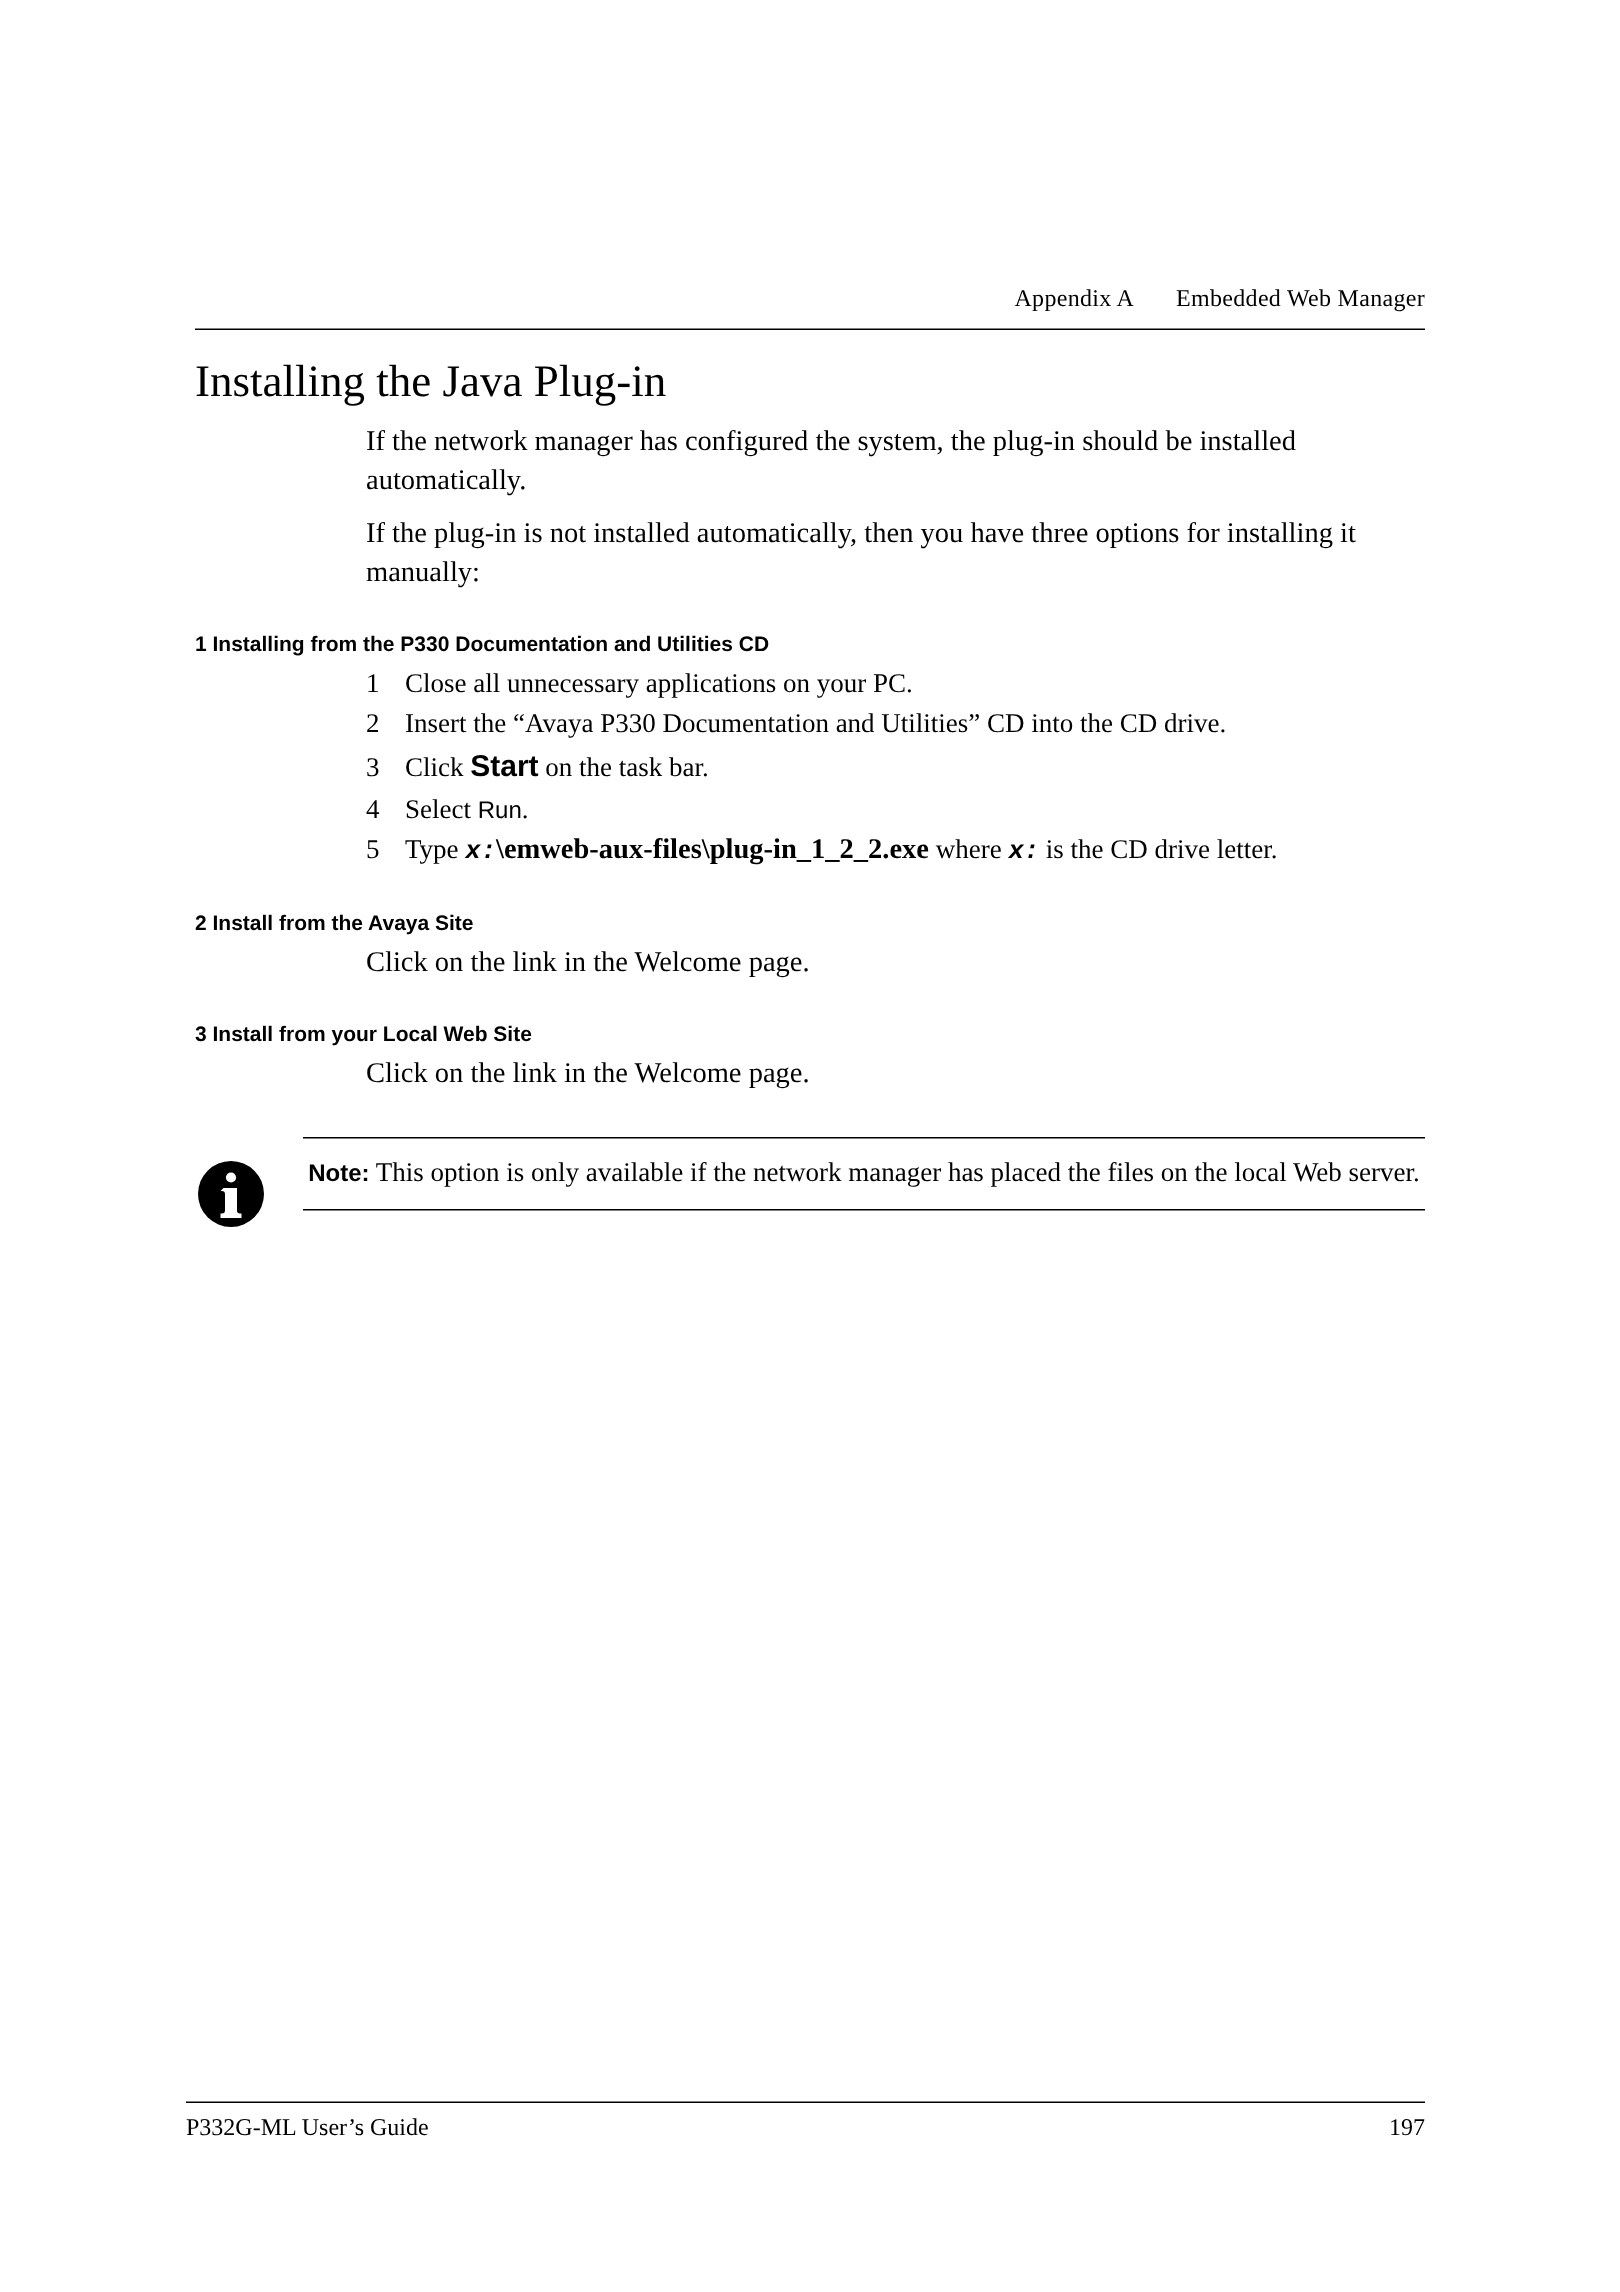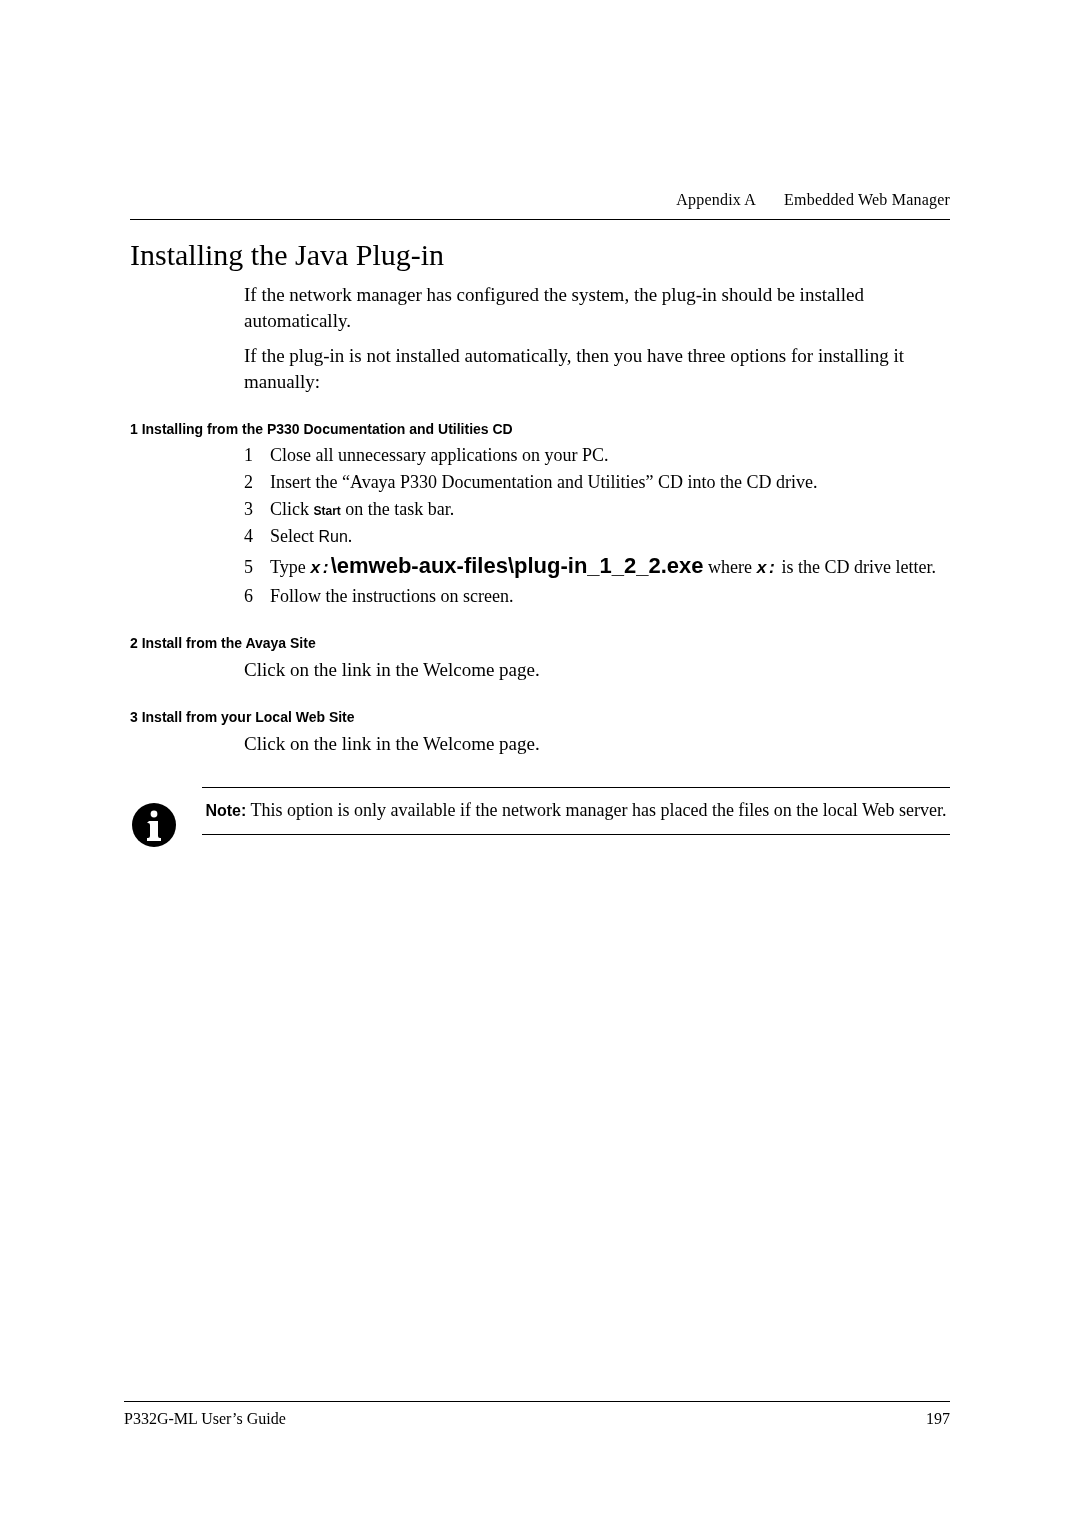--- a/index.html
+++ b/index.html
@@ -62,30 +62,30 @@
     margin-bottom: 2px;
   }
   ol.num li .n {
     display: inline-block;
     width: 26px;
     text-indent: 0;
   }
   .sans-bold {
     font-family: Arial, Helvetica, sans-serif;
     font-weight: 700;
-    font-size: 12px;
+    font-size: 20px;
   }
   .sans {
     font-family: Liberation Sans, sans-serif;
     font-size: 16px;
   }
   .mono {
-    font-family: Liberation Sans, sans-serif;
+    font-family: Liberation Serif, serif;
     font-weight: 700;
-    font-size: 22px;
+    font-size: 19px;
   }
   .mono-ital {
     font-family: "Courier New", Courier, monospace;
     font-weight: 700;
     font-style: italic;
     font-size: 17px;
   }
   .note-block {
     margin-top: 30px;
     display: flex;
@@ -141,21 +141,20 @@
     <p class="body">If the plug-in is not installed automatically, then you have three options for installing it manually:</p>
   </div>
 
   <h2 class="subhead">1  Installing from the P330 Documentation and Utilities CD</h2>
   <ol class="num">
     <li><span class="n">1</span><span>Close all unnecessary applications on your PC.</span></li>
     <li><span class="n">2</span><span>Insert the “Avaya P330 Documentation and Utilities” CD into the CD drive.</span></li>
     <li><span class="n">3</span><span>Click </span><span class="sans-bold">Start</span><span> on the task bar.</span></li>
     <li><span class="n">4</span><span>Select </span><span class="sans">Run</span><span>.</span></li>
     <li><span class="n">5</span><span>Type </span><span class="mono-ital">x:</span><span class="mono">\emweb-aux-files\plug-in_1_2_2.exe</span><span> where </span><span class="mono-ital">x:</span><span> is the CD drive letter.</span></li>
-    <li><span class="n">6</span><span>Follow the instructions on screen.</span></li>
   </ol>
 
   <h2 class="subhead">2  Install from the Avaya Site</h2>
   <div class="body-indent">
     <p class="body">Click on the link in the Welcome page.</p>
   </div>
 
   <h2 class="subhead">3  Install from your Local Web Site</h2>
   <div class="body-indent">
     <p class="body">Click on the link in the Welcome page.</p>

